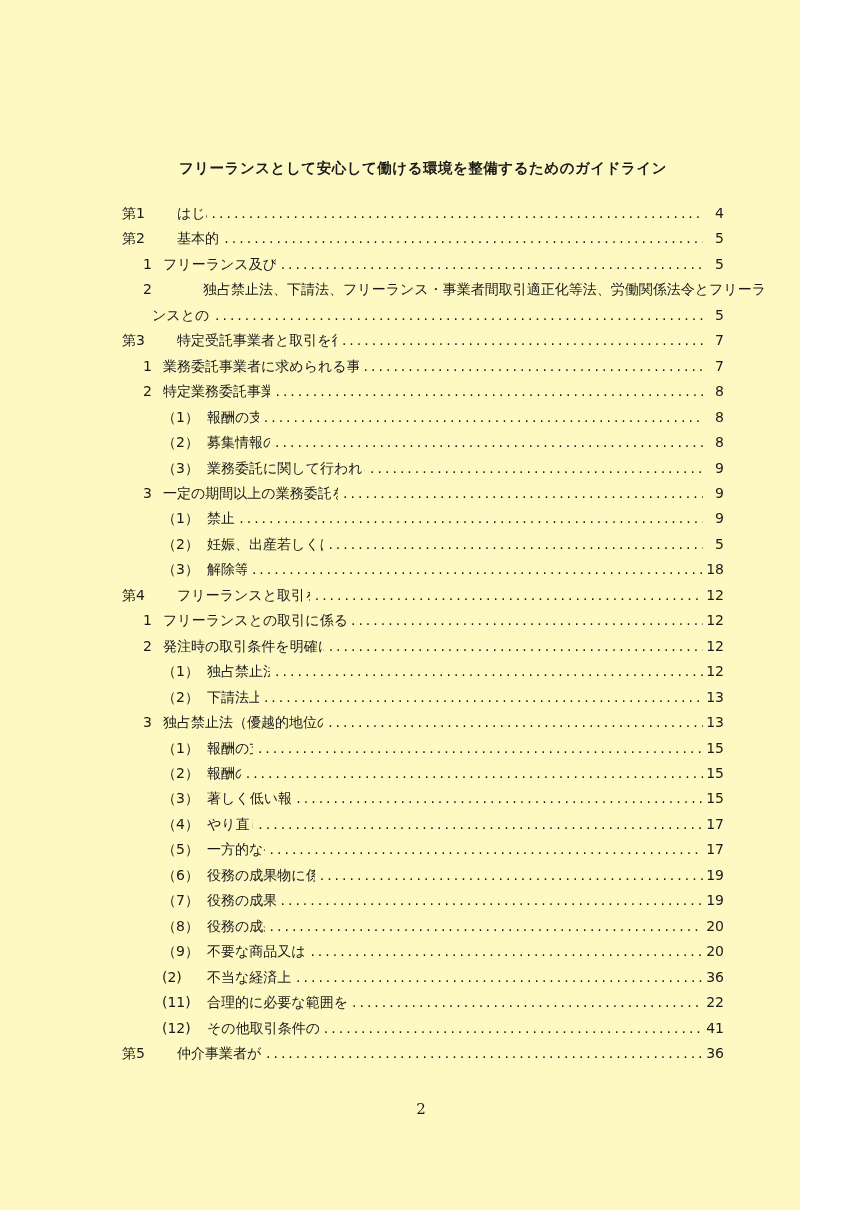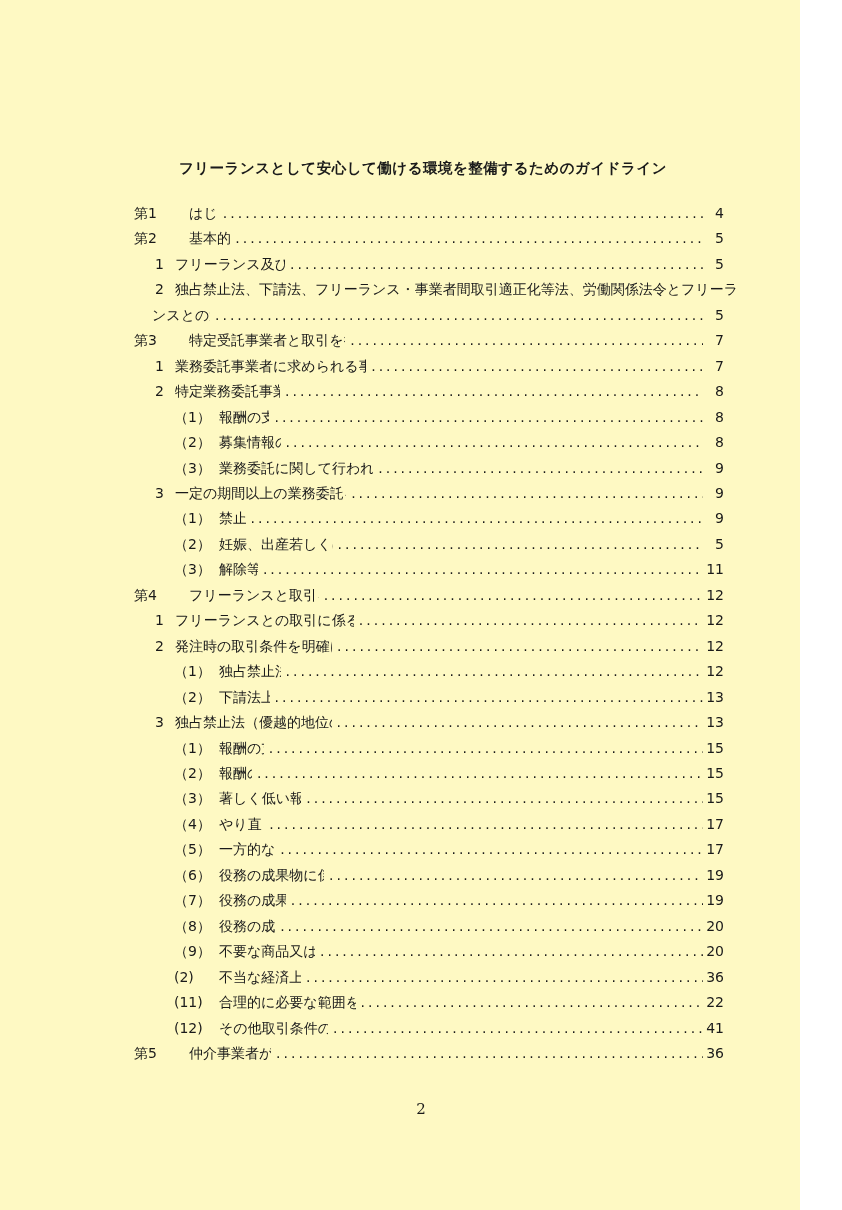--- a/index.html
+++ b/index.html
@@ -30,34 +30,34 @@
     left: 122px;
     width: 602px;
   }
   .row {
     display: flex;
     align-items: baseline;
     line-height: 25.45px;
     font-size: 14px;
     white-space: nowrap;
   }
-  .row .lbl { flex: 0 0 auto; margin-left: 12px; }
+  .row .lbl { flex: 0 0 auto; }
   .row.lv1 .lbl { width: 55px; }
   .row.lv2 { padding-left: 21px; }
   .row.lv2 .lbl { width: 20px; }
   .row.lv3 { padding-left: 40px; }
   .row.lv3 .lbl { width: 45px; }
   .row.cont { padding-left: 30px; }
   .row .txt {
     flex: 0 1 auto;
     min-width: 0;
     overflow: hidden;
     white-space: nowrap;
   }
-  .row.nodots .txt { flex: 0 0 auto; }
+  .row.nodots .txt { flex: 0 0 auto; margin-left: 40px; }
   .row .dots {
     flex: 1 1 auto;
     min-width: 8px;
     overflow: hidden;
     white-space: nowrap;
     letter-spacing: 3px;
     margin: 0 3px 0 5px;
   }
   .row .dots::after {
     content: "................................................................................................................................";
@@ -163,21 +163,21 @@
       <div class="row lv3">
         <span class="lbl">（2）</span>
         <span class="txt">妊娠、出産若しくは育児又は介護に対する配慮</span>
         <span class="dots"></span>
         <span class="pg">5</span>
       </div>
       <div class="row lv3">
         <span class="lbl">（3）</span>
         <span class="txt">解除等の予告</span>
         <span class="dots"></span>
-        <span class="pg">11</span>
+        <span class="pg">18</span>
       </div>
       <div class="row lv1">
         <span class="lbl">第4</span>
         <span class="txt">フリーランスと取引を行う事業者が遵守すべき事項</span>
         <span class="dots"></span>
         <span class="pg">12</span>
       </div>
       <div class="row lv2">
         <span class="lbl">1</span>
         <span class="txt">フリーランスとの取引に係る優越的地位の濫用規制についての基本的な考え方</span>

